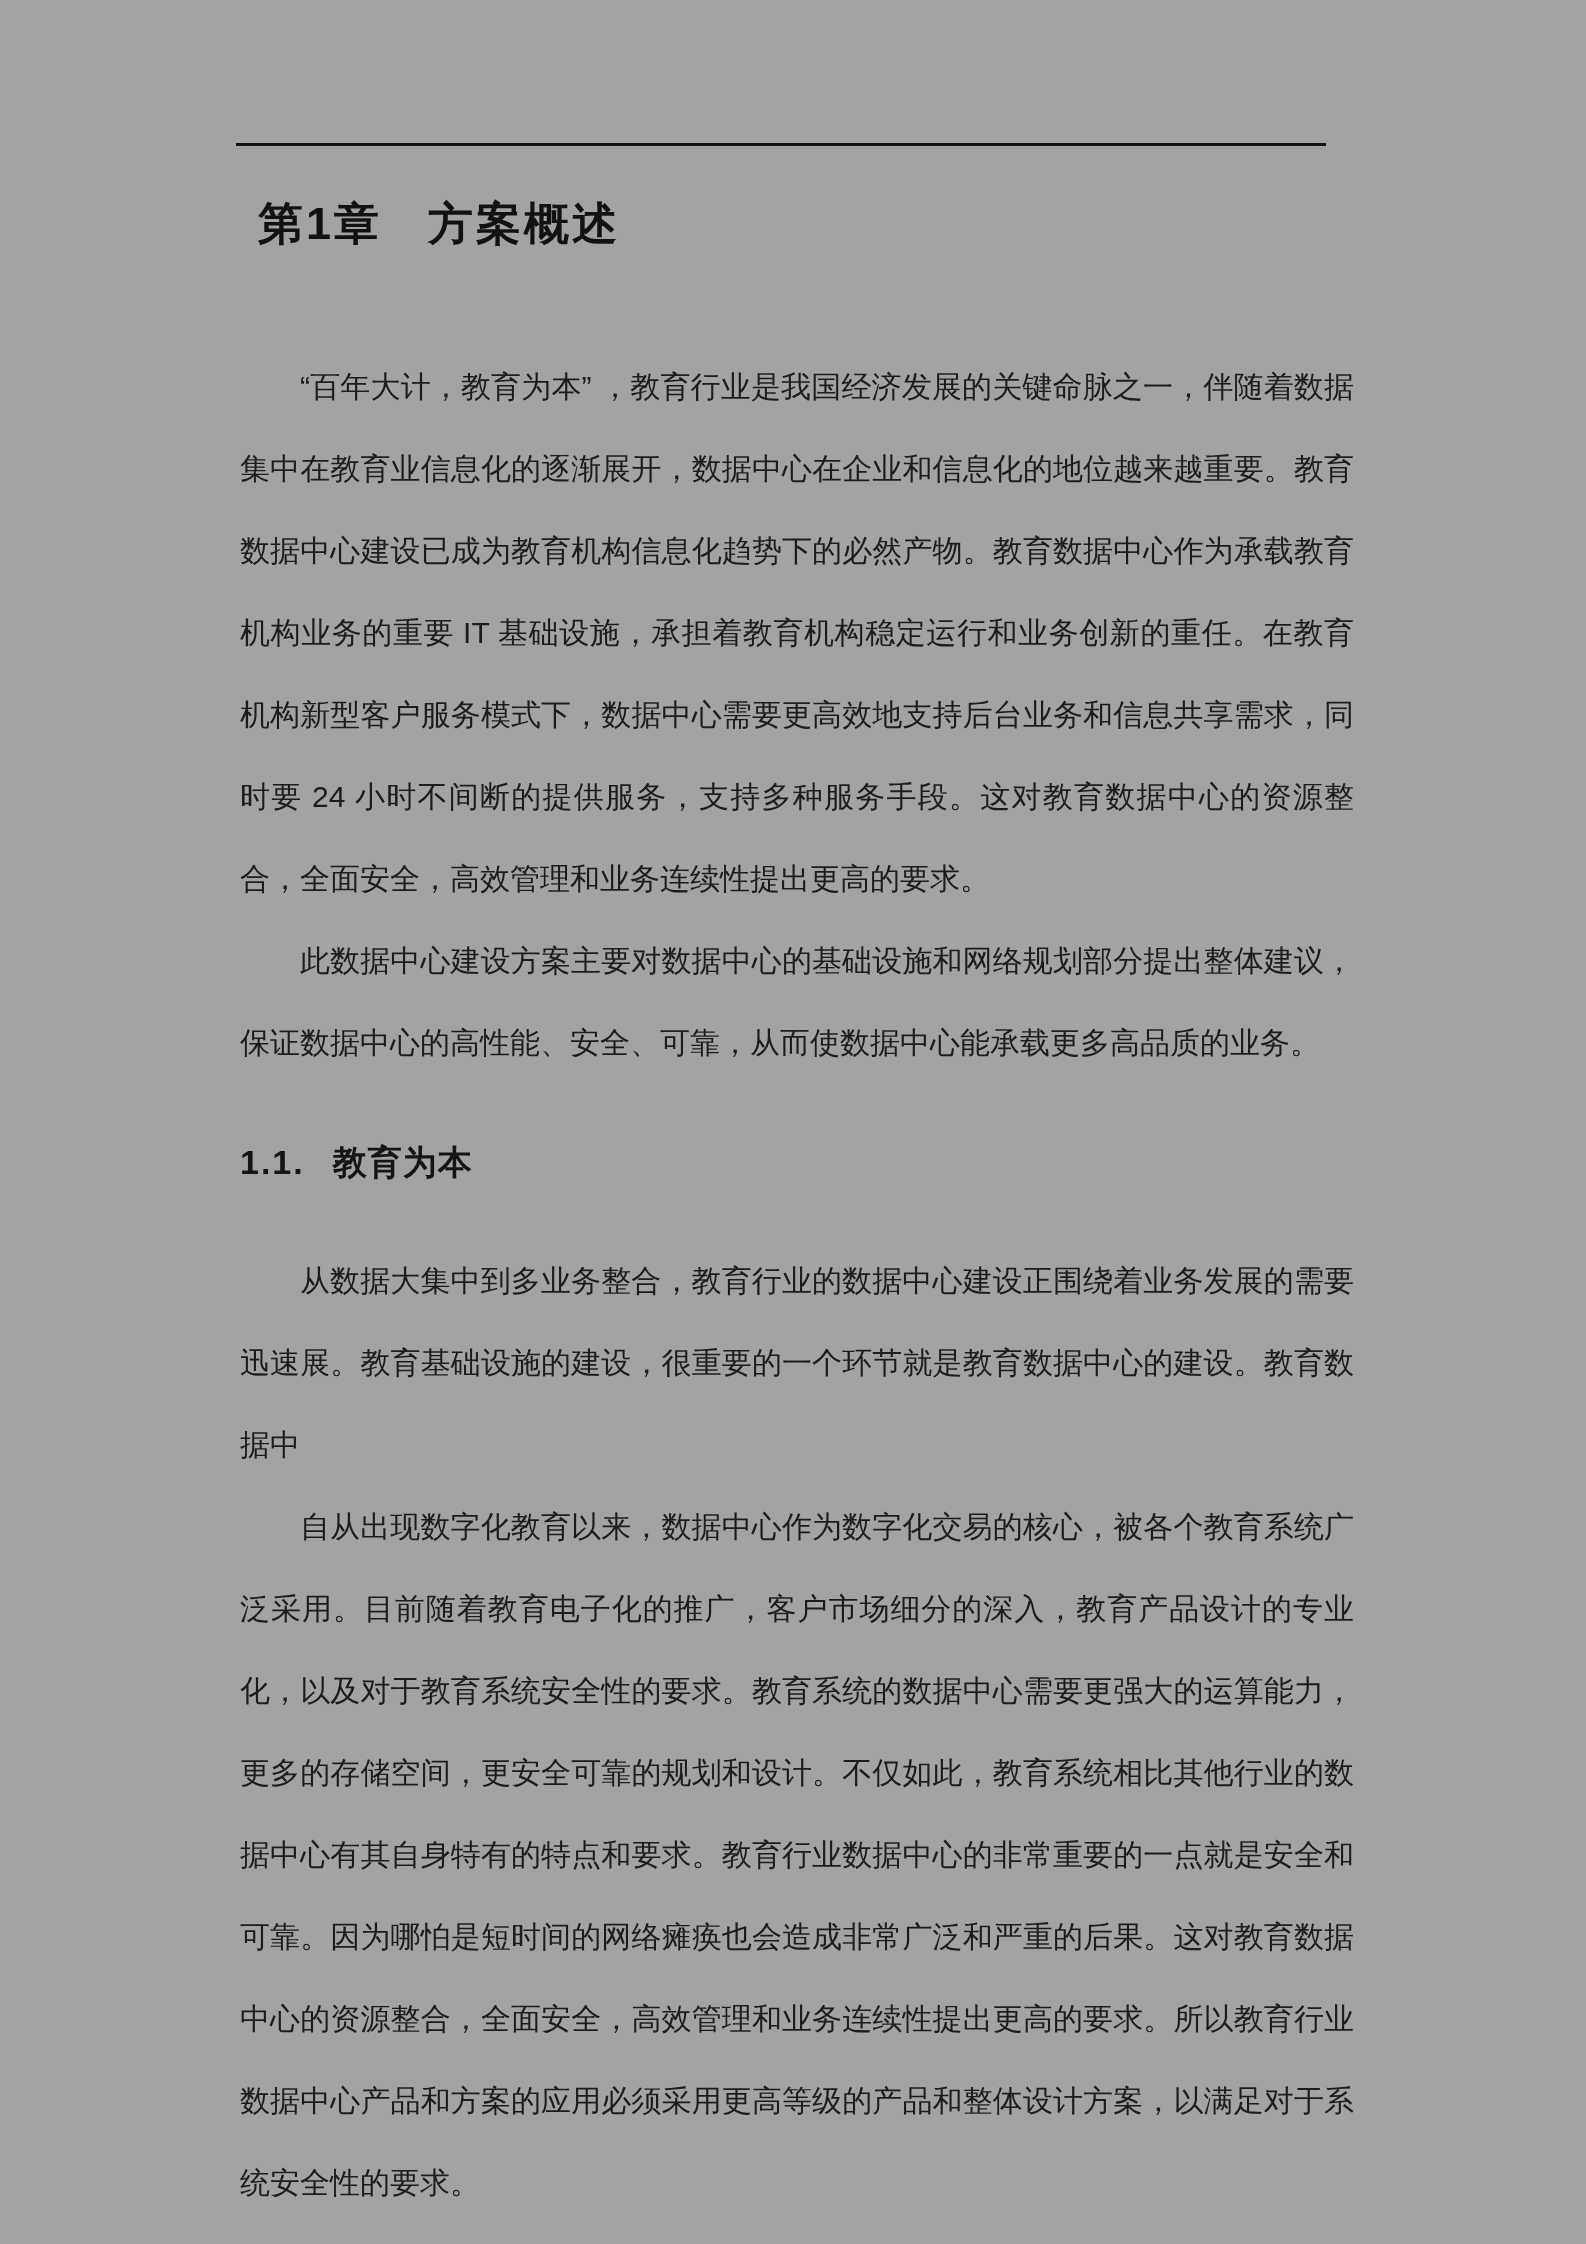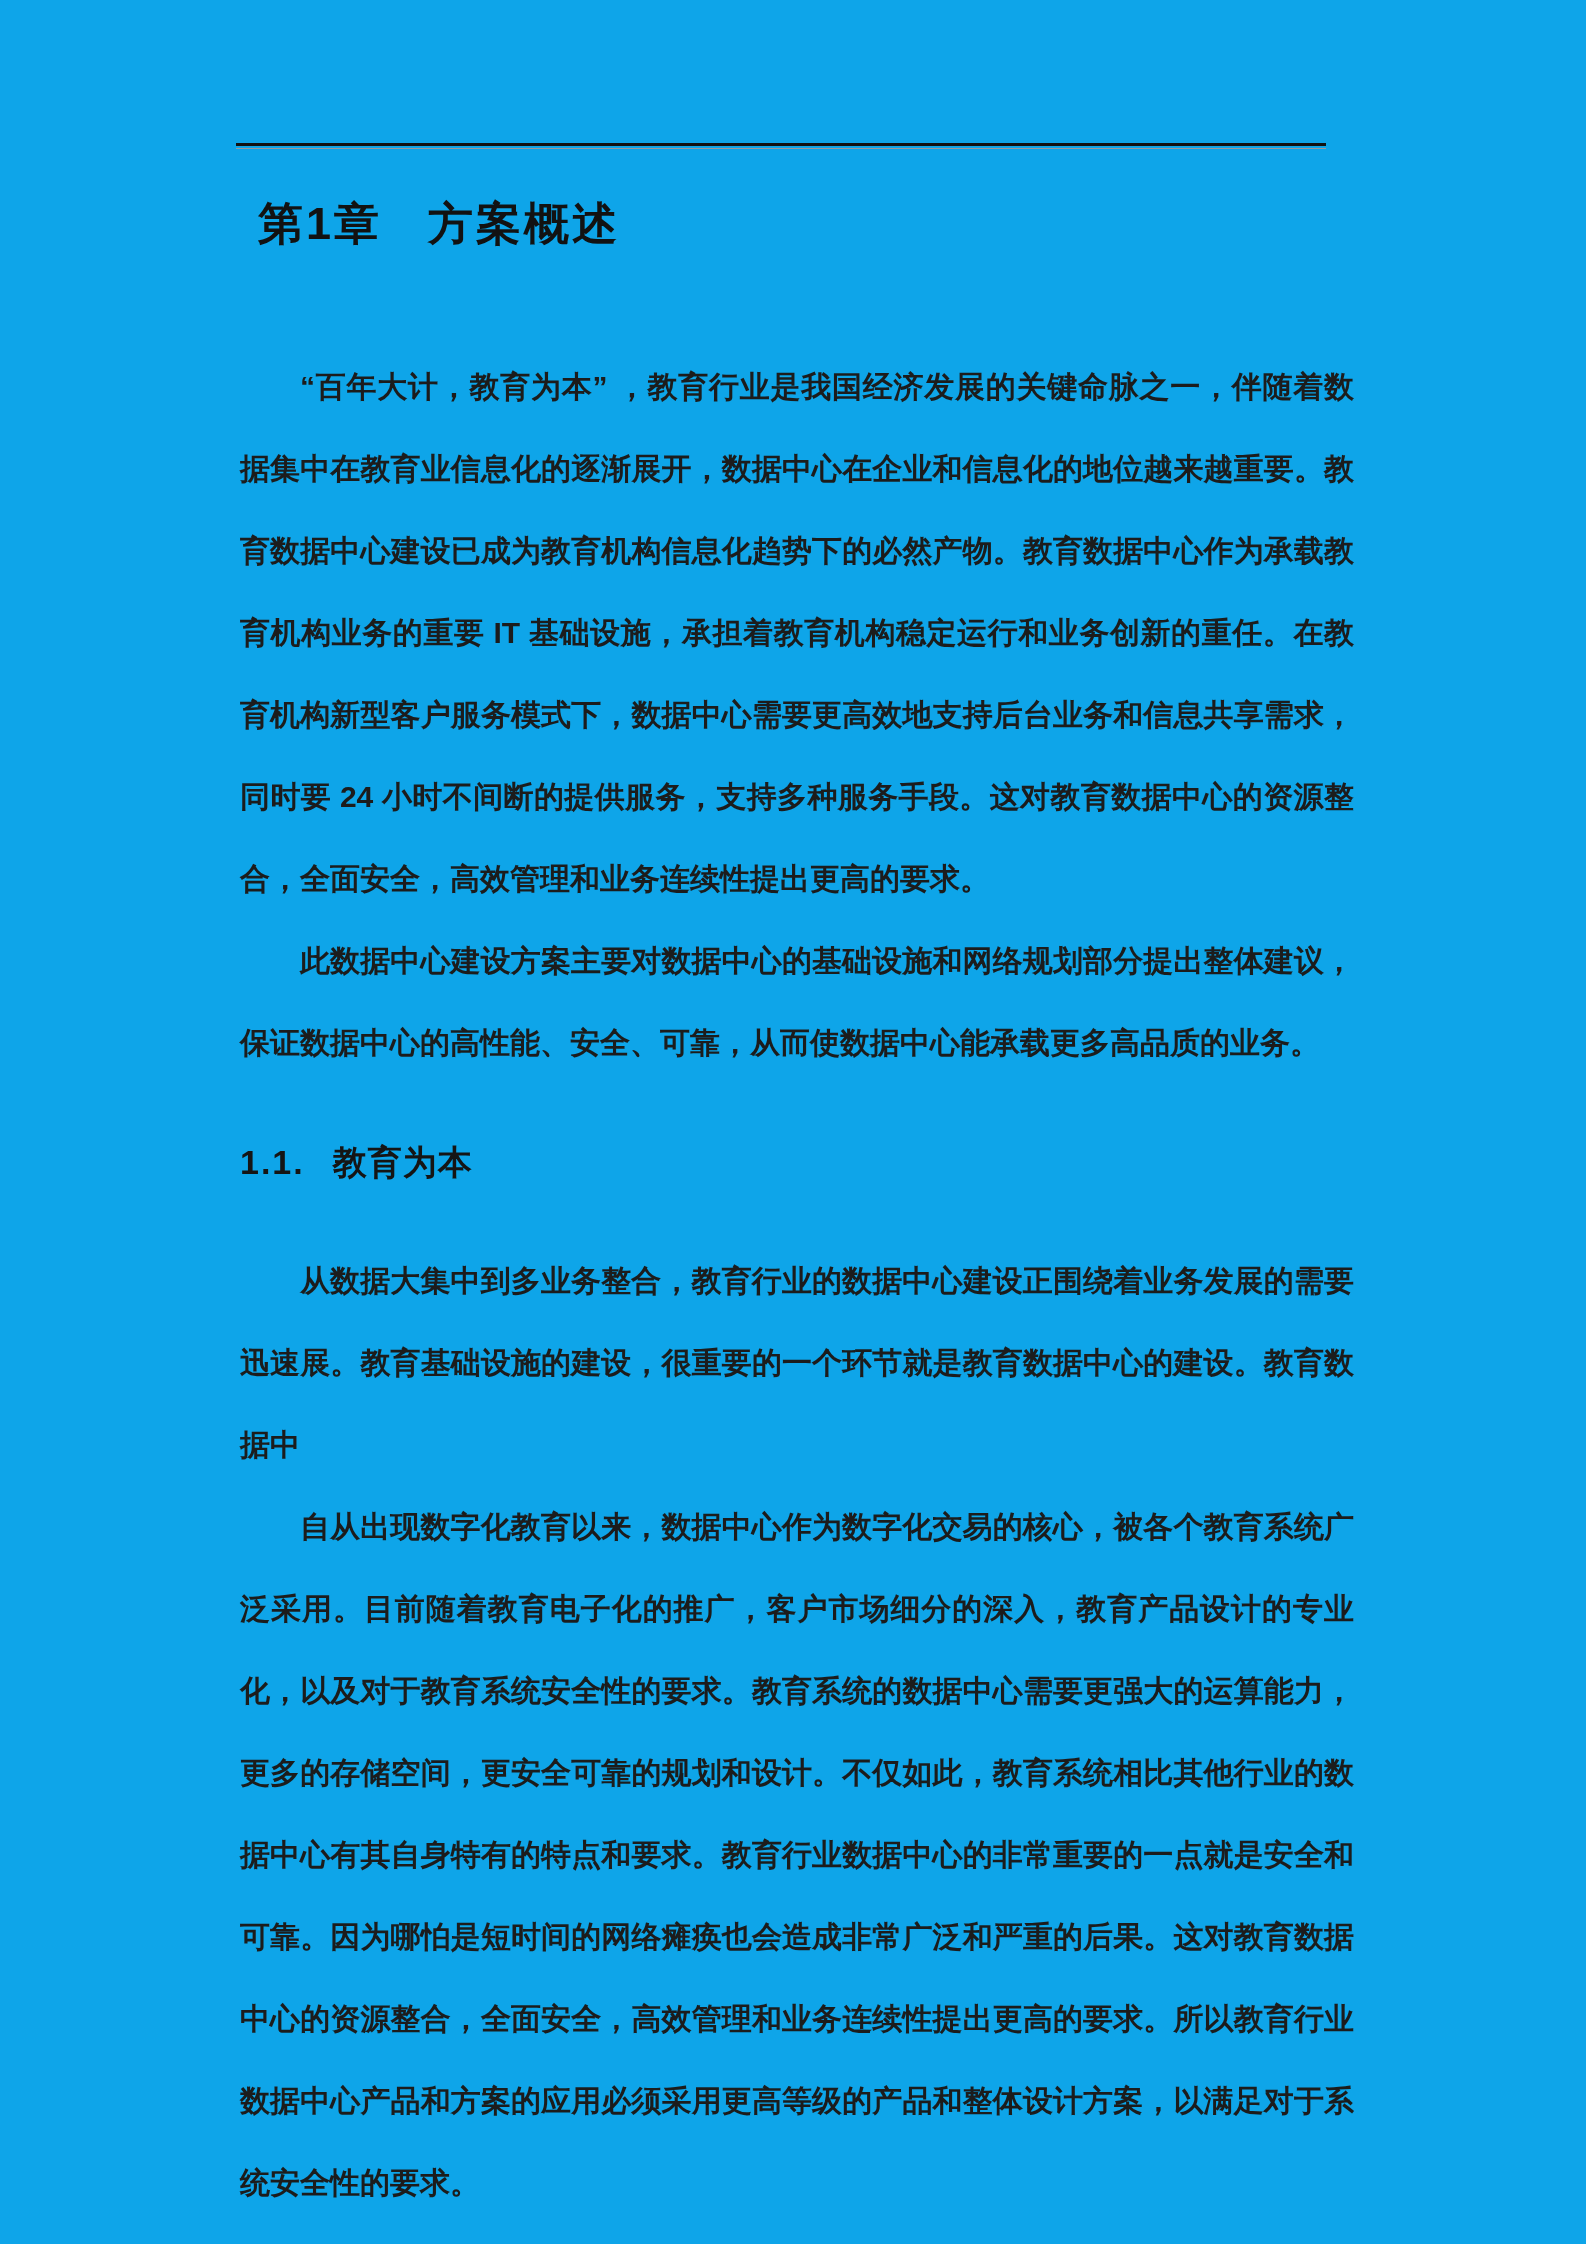--- a/index.html
+++ b/index.html
@@ -11,21 +11,21 @@
     width: 1586px;
     height: 2244px;
     position: relative;
     overflow: hidden;
     font-family: "Liberation Sans", sans-serif;
     color: #1c1c1c;
   }
   .page {
     position: absolute;
     inset: 0;
-    background: #0ea5e9;
+    background: #a3a3a3;
   }
   
   .header-rule {
     position: absolute;
     left: 236px;
     top: 143px;
     width: 1090px;
     height: 2px;
     border-top: 3px solid #121212;
     border-bottom: 1px solid #9a9a9a;
@@ -49,21 +49,21 @@
   .content {
     position: absolute;
     left: 240px;
     top: 346px;
     width: 1114px;
   }
   .body-para {
     margin: 0;
     font-size: 30px;
     line-height: 82px;
-    font-weight: 700;
+    font-weight: 400;
     color: #1c1c1c;
     text-align: justify;
     text-justify: inter-ideograph;
     text-indent: 60px;
   }
   .section-heading {
     margin: 56px 0 56px 0;
     font-size: 34px;
     line-height: 44px;
     font-weight: 600;

